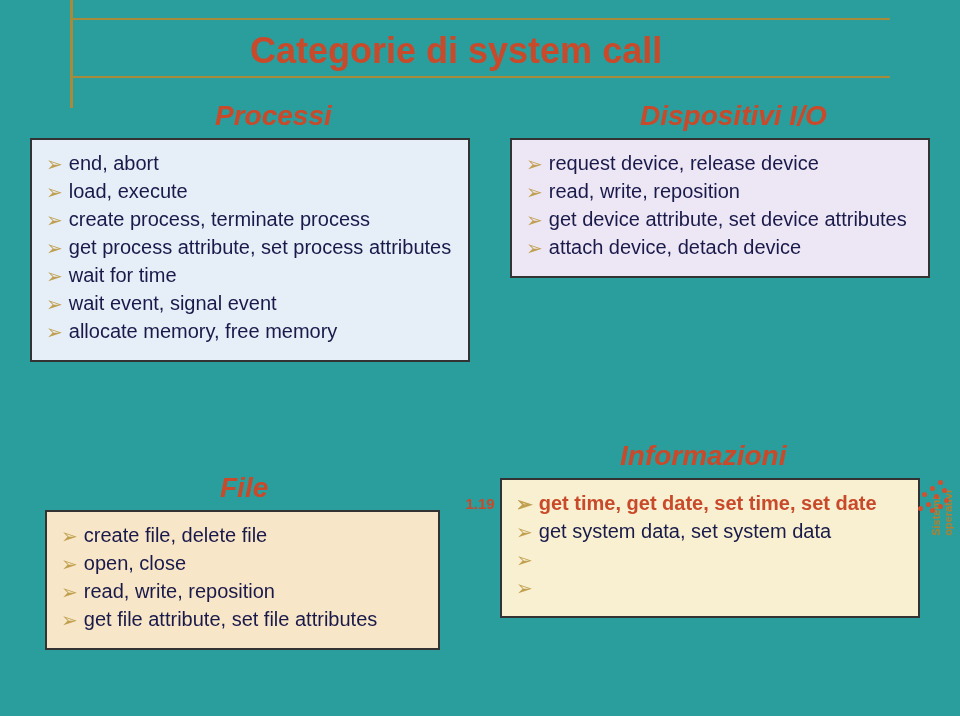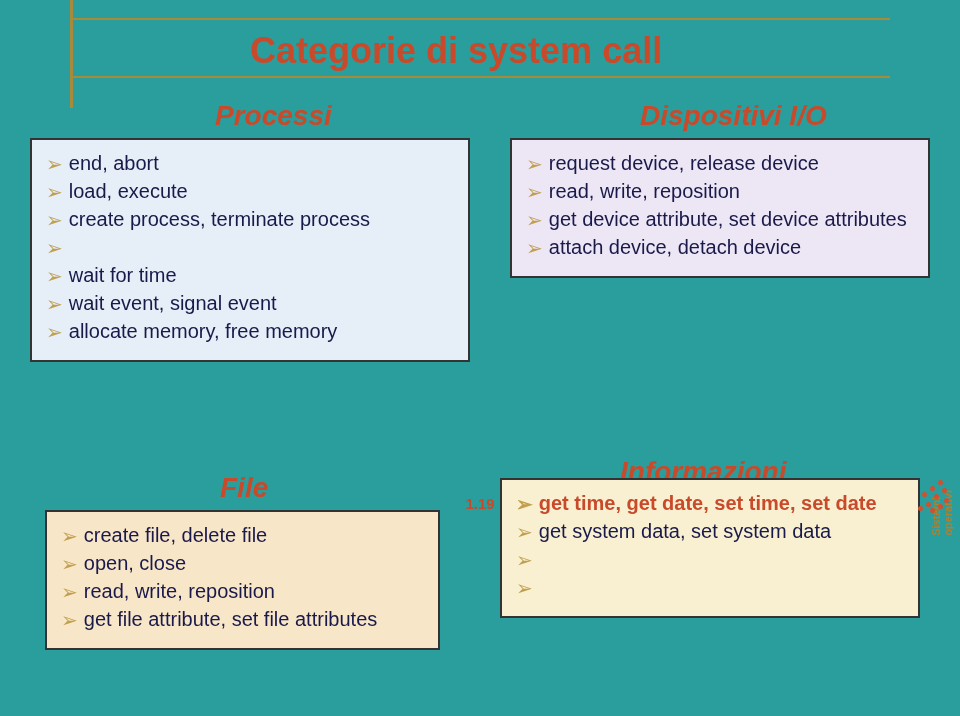--- a/index.html
+++ b/index.html
@@ -89,21 +89,21 @@
     .bullet-item .arrow {
       color: #c0a050;
       margin-right: 6px;
       flex-shrink: 0;
     }
     .box-info .bullet-item .arrow { color: #c0a050; }
     .box-info .bullet-item { font-size: 20px; }
     .processi-label { position: absolute; top: 100px; left: 215px; }
     .dispositivi-label { position: absolute; top: 100px; left: 620px; margin-left: 20px; }
     .file-label { position: absolute; top: 472px; left: 220px; }
-    .info-label { position: absolute; top: 440px; left: 620px; margin-top: 16px; }
+    .info-label { position: absolute; top: 440px; left: 620px; }
     .box-processi { top: 138px; left: 30px; width: 440px; }
     .box-dispositivi { top: 138px; left: 510px; width: 420px; }
     .box-file { top: 510px; left: 45px; width: 395px; }
     .box-info { top: 478px; left: 500px; width: 420px; }
     .box-blue .bullet-item, .box-orange .bullet-item { color: #1a1a4a; }
     .box-purple .bullet-item { color: #1a1a4a; }
     .box-info .bullet-item { color: #c94a2a; font-weight: bold; }
     .box-info .bullet-item.alt { color: #1a1a4a; font-weight: normal; }
     .slide-number {
       position: absolute;
@@ -153,20 +153,21 @@
     <div class="bullet-item">
         <span class="arrow">➢</span>
         <span>load, execute</span>
       </div>
     <div class="bullet-item">
         <span class="arrow">➢</span>
         <span>create process, terminate process</span>
       </div>
     <div class="bullet-item">
         <span class="arrow">➢</span>
+        <span>get process attribute, set process attributes</span>
       </div>
     <div class="bullet-item">
         <span class="arrow">➢</span>
         <span>wait for time</span>
       </div>
     <div class="bullet-item">
         <span class="arrow">➢</span>
         <span>wait event, signal event</span>
       </div>
     <div class="bullet-item">

